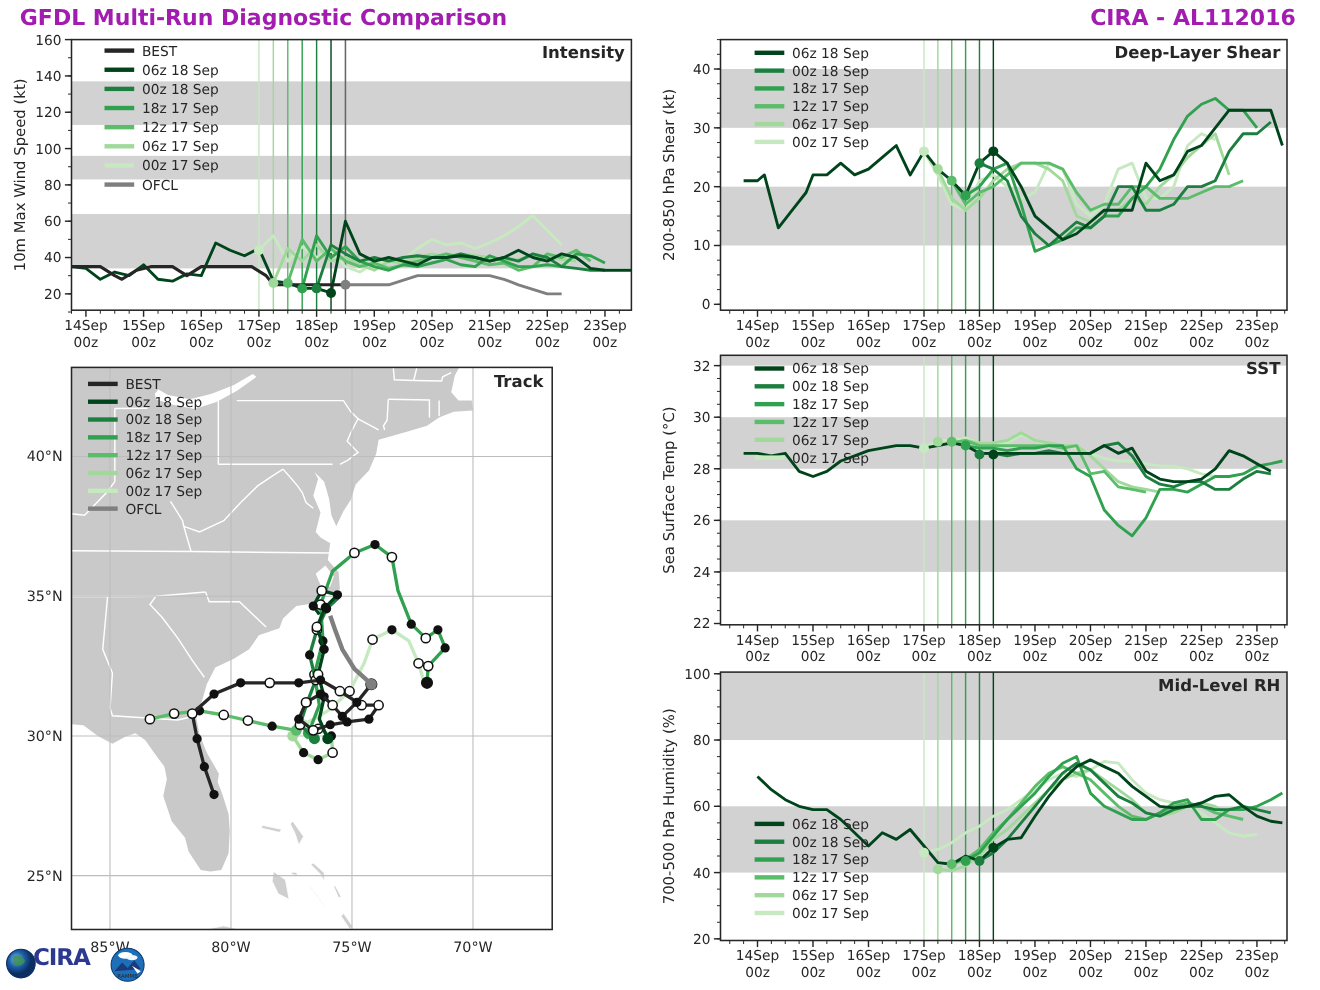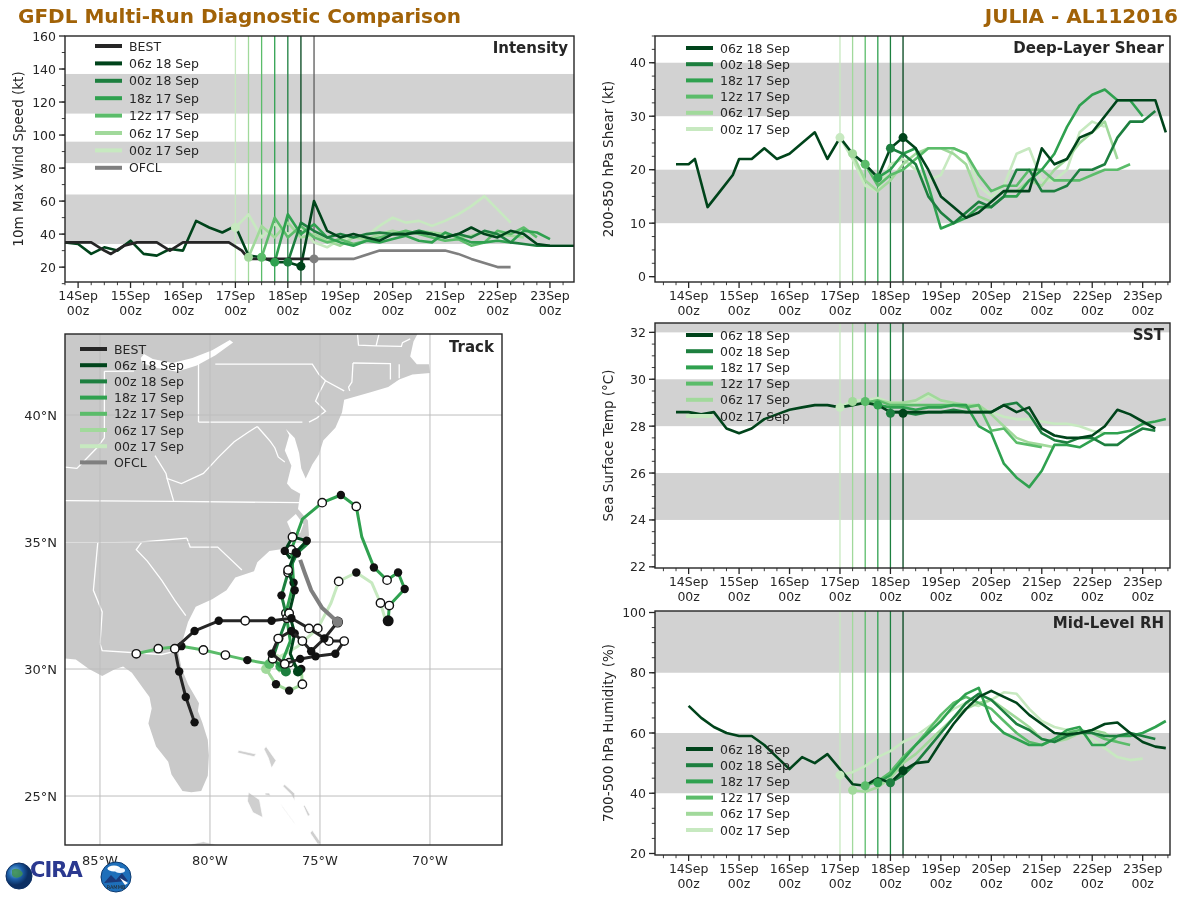--- a/index.html
+++ b/index.html
@@ -1,29 +1,29 @@
 <!DOCTYPE html>
 <html><head>
 <meta charset="utf-8">
 <style>
   html,body{margin:0;padding:0;background:#ffffff;}
   #fig{position:relative;width:1200px;height:900px;background:#fff;font-family:"DejaVu Sans",sans-serif;overflow:hidden;}
-  .fig-title{position:absolute;top:4px;font-size:20px;font-weight:bold;color:#a16207;}
+  .fig-title{position:absolute;top:4px;font-size:20px;font-weight:bold;color:#a21caf;}
   #title-left{left:18px;}
   #title-right{right:22px;}
   #logo{position:absolute;left:4px;top:852px;width:150px;height:46px;}
   #logo .cira-word{position:absolute;left:26px;top:6px;font-size:21px;font-weight:bold;color:#2b3990;letter-spacing:-1px;}
   svg text{fill:#262626;}
 </style>
 </head>
 <body>
 
 <div id="fig">
   <div id="title-left" class="fig-title">GFDL Multi-Run Diagnostic Comparison</div>
-  <div id="title-right" class="fig-title">JULIA - AL112016</div>
+  <div id="title-right" class="fig-title">CIRA - AL112016</div>
   <svg id="fig-svg" width="1200" height="900">
       <g>
         <rect x="65" y="194.49664429530202" width="509" height="49.530201342281885" fill="#d2d2d2"></rect>
         <rect x="65" y="141.66442953020135" width="509" height="21.463087248322154" fill="#d2d2d2"></rect>
         <rect x="65" y="73.9731543624161" width="509" height="39.62416107382552" fill="#d2d2d2"></rect>
         <line x1="235.39484978540773" y1="36" x2="235.39484978540773" y2="282" stroke="#c7e9c0" stroke-width="1.3"></line>
         <line x1="248.5021459227468" y1="36" x2="248.5021459227468" y2="282" stroke="#a1d99b" stroke-width="1.3"></line>
         <line x1="261.6094420600858" y1="36" x2="261.6094420600858" y2="282" stroke="#5bbc6a" stroke-width="1.3"></line>
         <line x1="274.7167381974249" y1="36" x2="274.7167381974249" y2="282" stroke="#2fa14f" stroke-width="1.3"></line>
         <line x1="287.82403433476395" y1="36" x2="287.82403433476395" y2="282" stroke="#1d7f3f" stroke-width="1.3"></line>

